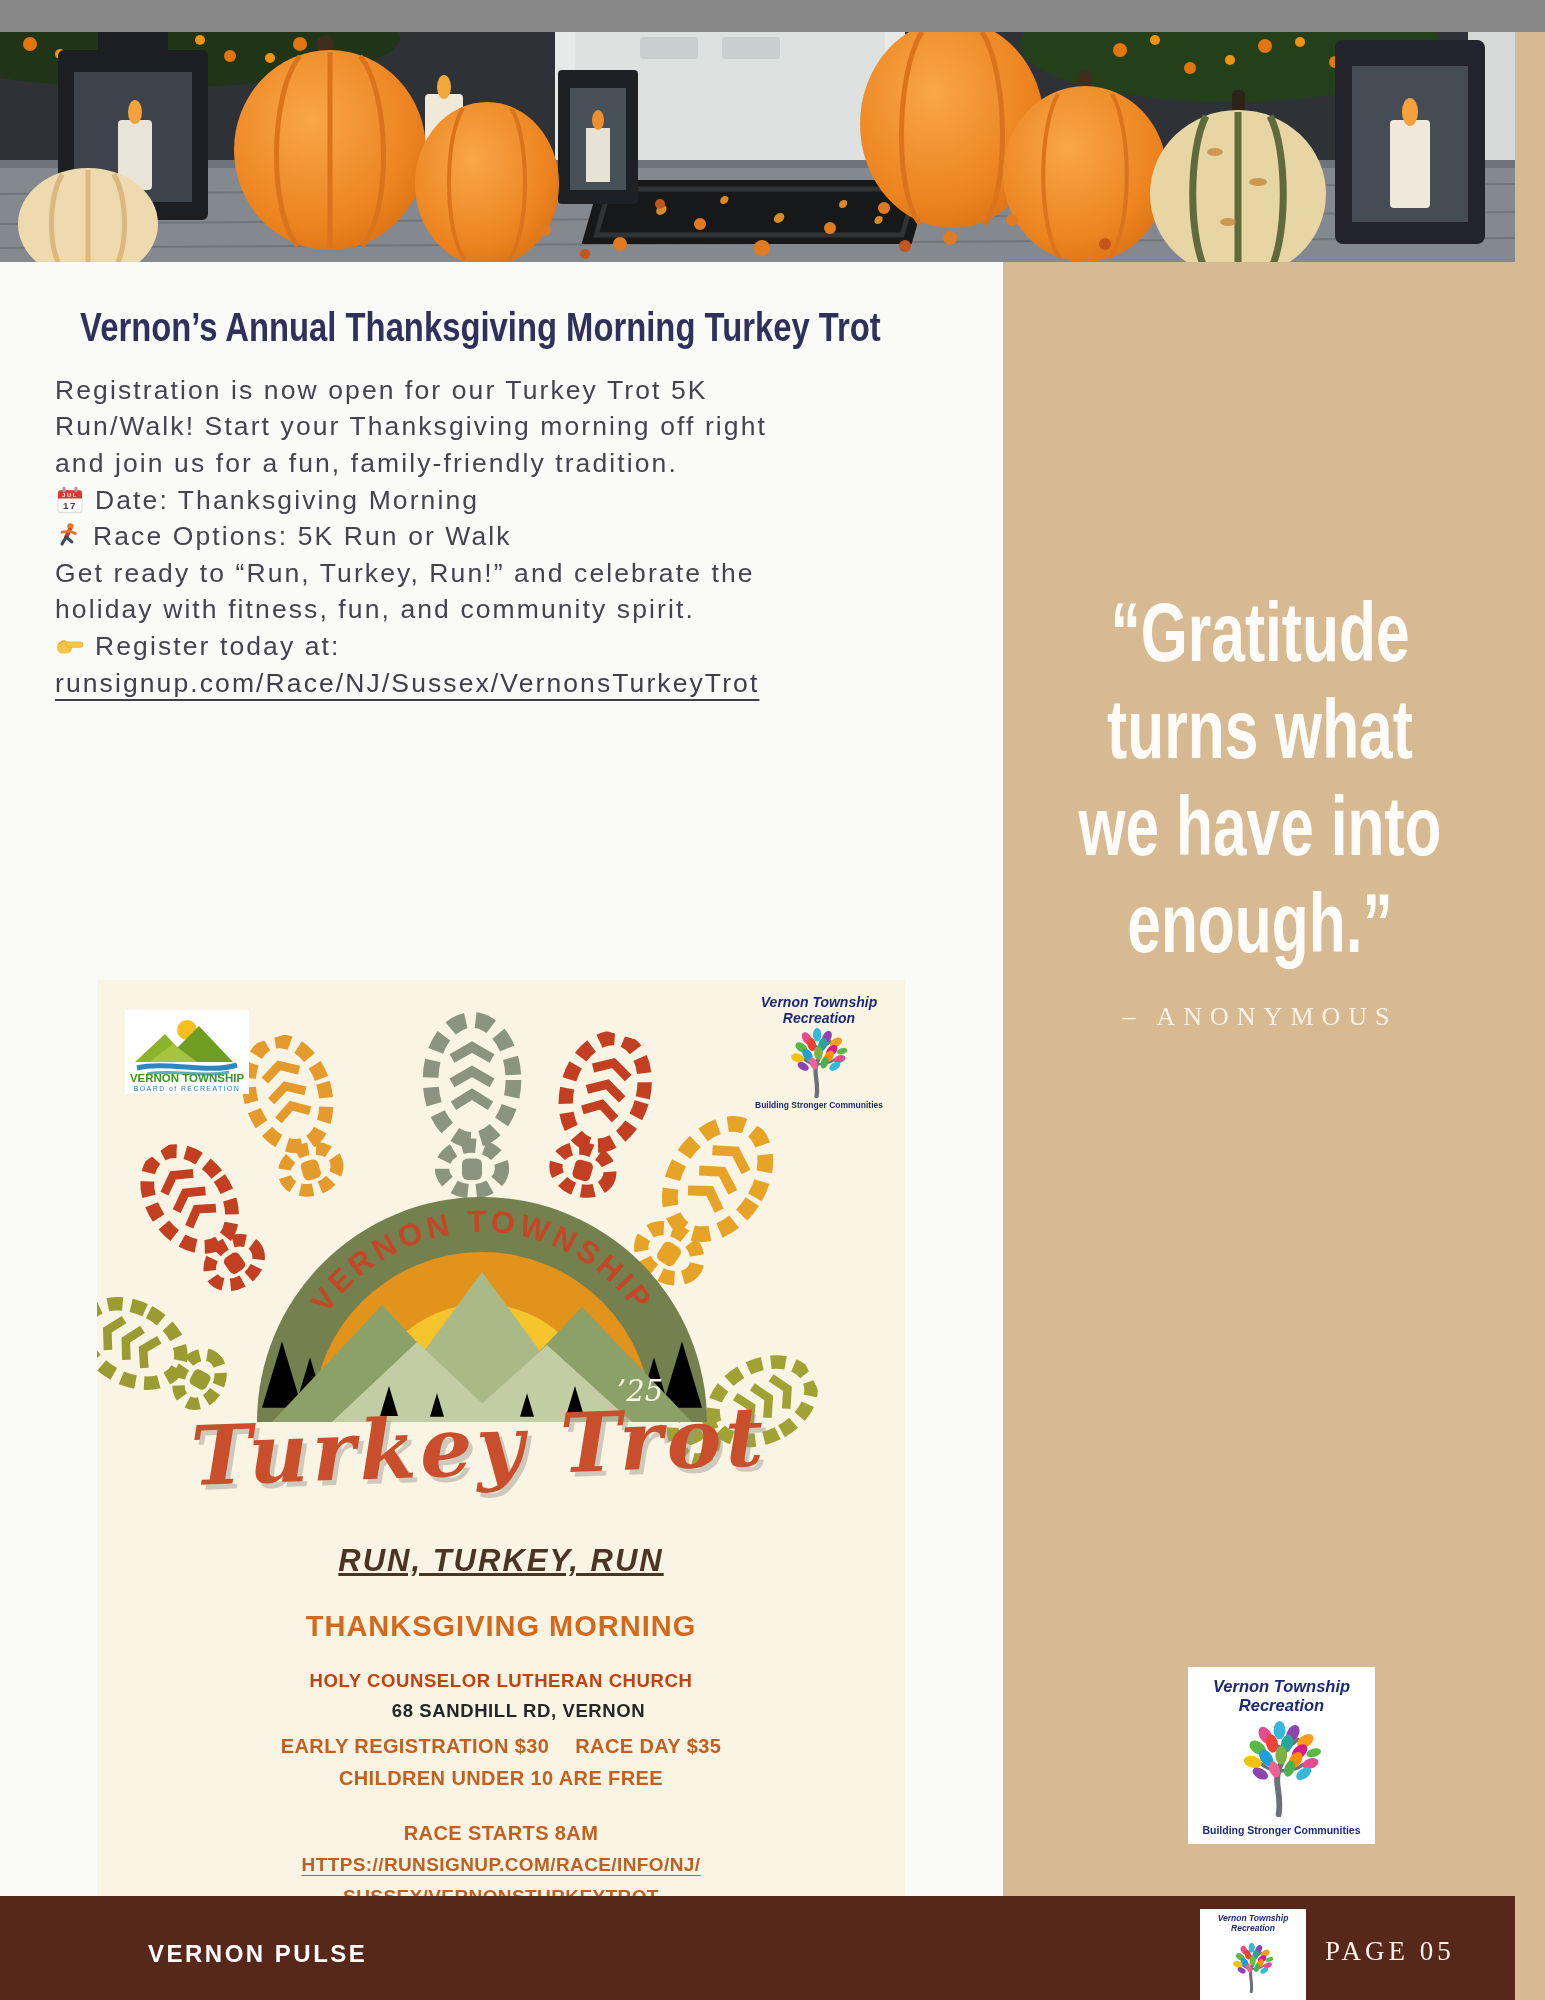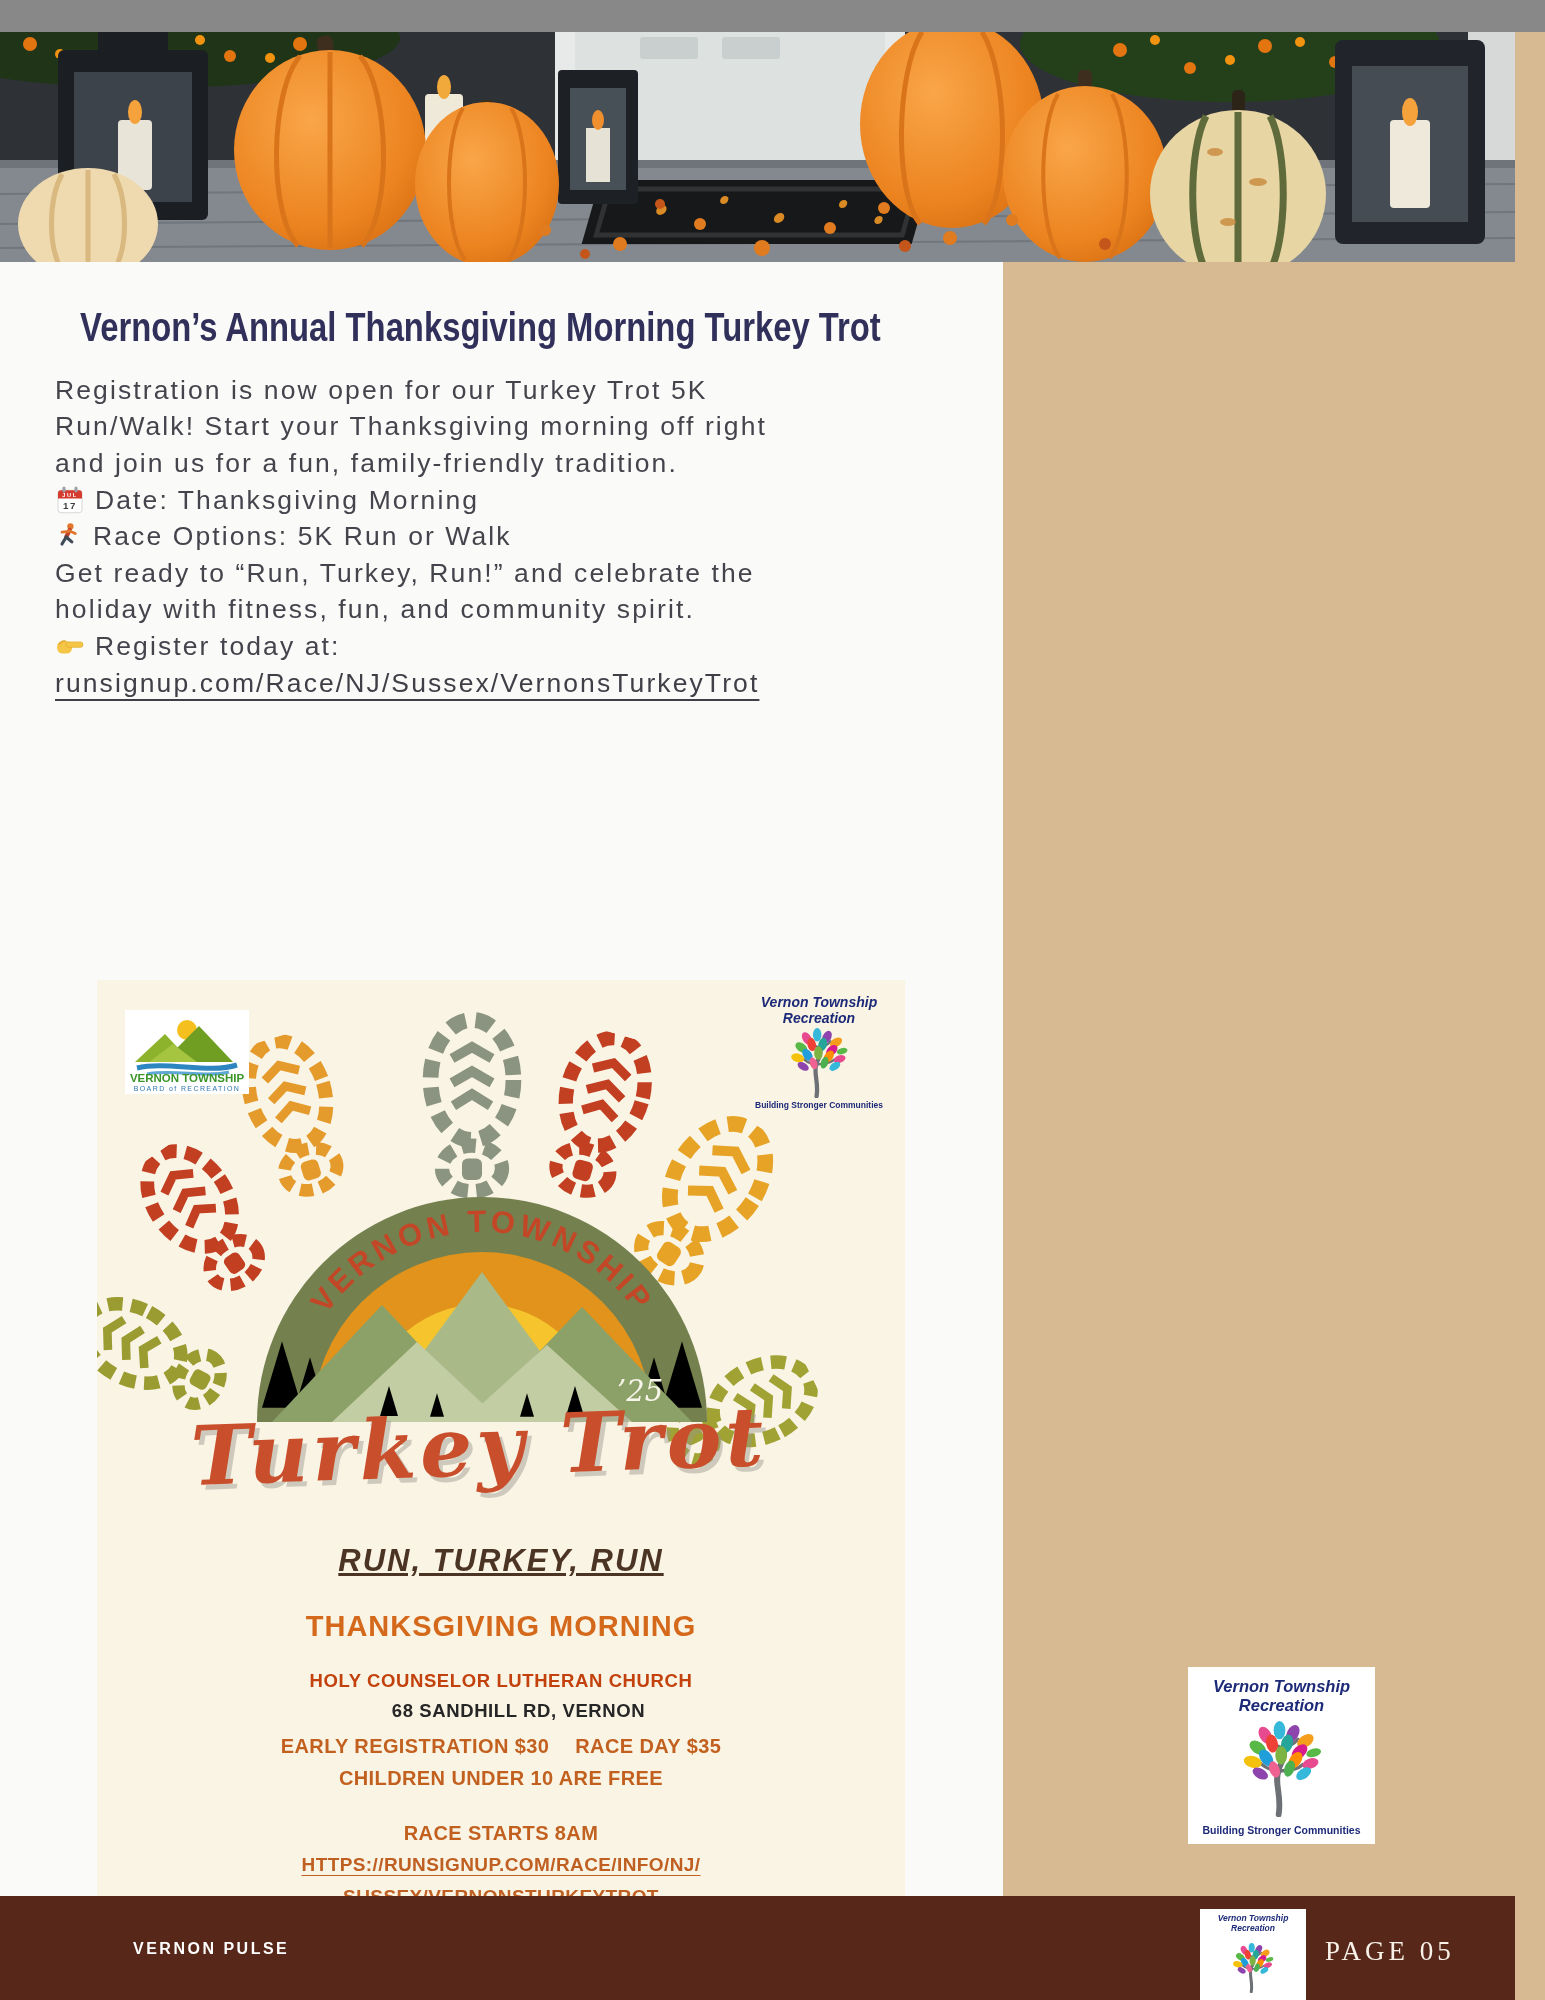--- a/index.html
+++ b/index.html
@@ -63,21 +63,21 @@
       font-size:84px;font-weight:bold;line-height:97px;white-space:nowrap;}
   #quote-attr{margin-top:30px;font-family:"Liberation Serif",serif;font-size:26px;
       letter-spacing:8px;color:#f8f2e6;}
   
   #side-card{position:absolute;left:1188px;top:1635px;width:187px;height:177px;background:#fff;
       display:flex;flex-direction:column;align-items:center;justify-content:space-between;padding:10px 4px 8px 4px;box-sizing:border-box;}
   #side-card .l1{font-size:16.5px;}
   #side-card .tag{font-size:10.5px;}
   
   #footer{position:absolute;left:0;top:1864px;width:1515px;height:136px;background:#57281a;}
-  #footer-brand{position:absolute;left:133px;top:44px;color:#fff;font-size:16px;font-weight:bold;letter-spacing:2.5px;}
+  #footer-brand{position:absolute;left:148px;top:44px;color:#fff;font-size:24px;font-weight:bold;letter-spacing:2.5px;}
   #footer-card{position:absolute;left:1200px;top:13px;width:106px;height:103px;background:#fff;
       display:flex;flex-direction:column;align-items:center;justify-content:space-between;padding:5px 2px 4px 2px;box-sizing:border-box;}
   #footer-card .l1{font-size:8.5px;}
   #footer-card .tag{font-size:5.6px;}
   #footer-page{position:absolute;left:1325px;top:40px;color:#f7f1e8;font-family:"Liberation Serif",serif;
       font-size:27px;letter-spacing:4px;}
 </style>
 </head>
 <body>
 
@@ -552,20 +552,27 @@
         <use href="#leaf" x="-30" y="0" width="60" height="78" color="#ef8c2b" transform="translate(150,60) rotate(-35) scale(1.9)"></use>
         <use href="#leaf" x="-30" y="0" width="60" height="78" color="#98992e" transform="translate(236,38) rotate(18) scale(1.35)"></use>
         <use href="#leaf" x="-30" y="0" width="60" height="78" color="#55702f" transform="translate(296,90) rotate(42) scale(1.5)"></use>
         <use href="#leaf" x="-30" y="0" width="60" height="78" color="#b4511e" transform="translate(285,175) rotate(80) scale(1.6)"></use>
         <use href="#leaf" x="-30" y="0" width="60" height="78" color="#e8a426" transform="translate(70,180) rotate(-65) scale(1.1)"></use>
         <use href="#leaf" x="-30" y="0" width="60" height="78" color="#e07b2a" transform="translate(200,200) rotate(55) scale(1.3)"></use>
       </svg>
     </div>
   </div>
 
+  <div id="quote">
+    <span class="qline">“Gratitude</span>
+    <span class="qline">turns what</span>
+    <span class="qline">we have into</span>
+    <span class="qline">enough.”</span>
+    <div id="quote-attr">– ANONYMOUS</div>
+  </div>
 
   <div id="side-card" class="rec-logo">
     <div class="l1"><span>Vernon Township</span><br><span>Recreation</span></div>
     <svg width="88" height="96" viewBox="0 0 100 115">
         <use href="#ctree"></use>
       </svg>
     <div class="tag">Building Stronger Communities</div>
   </div>
 
   <div id="footer">

